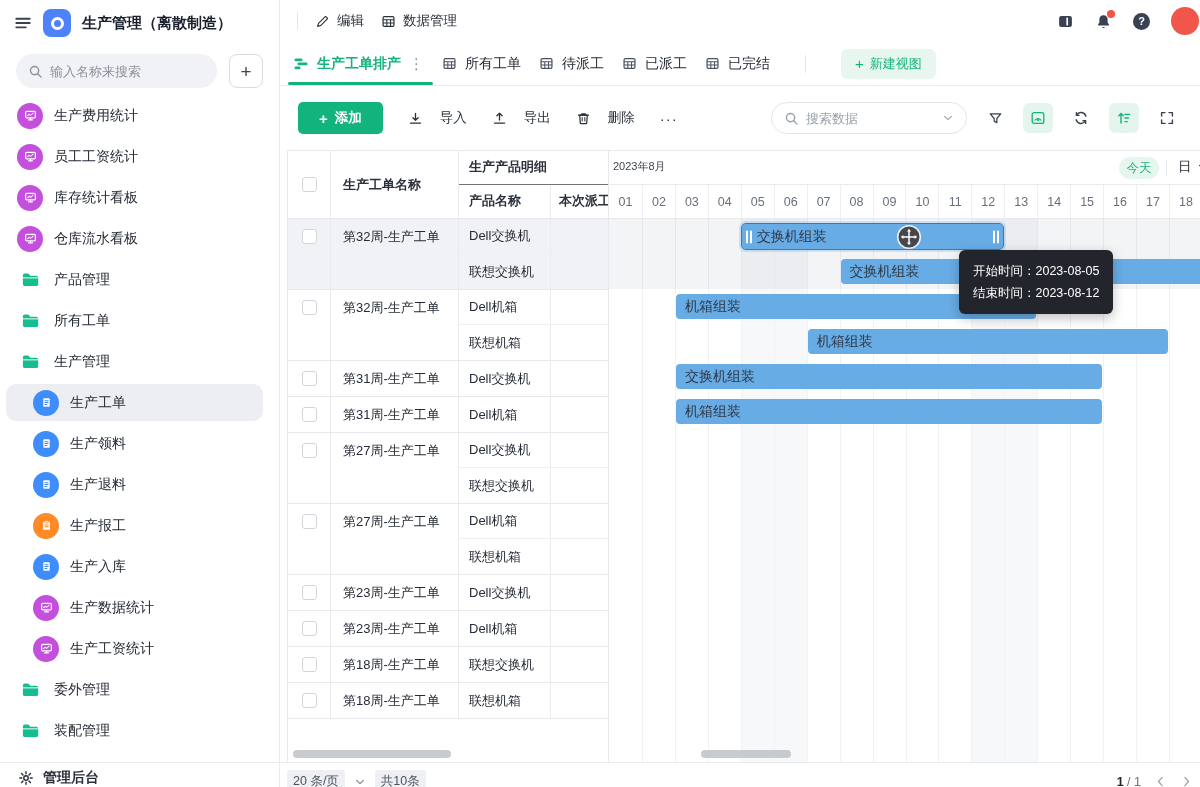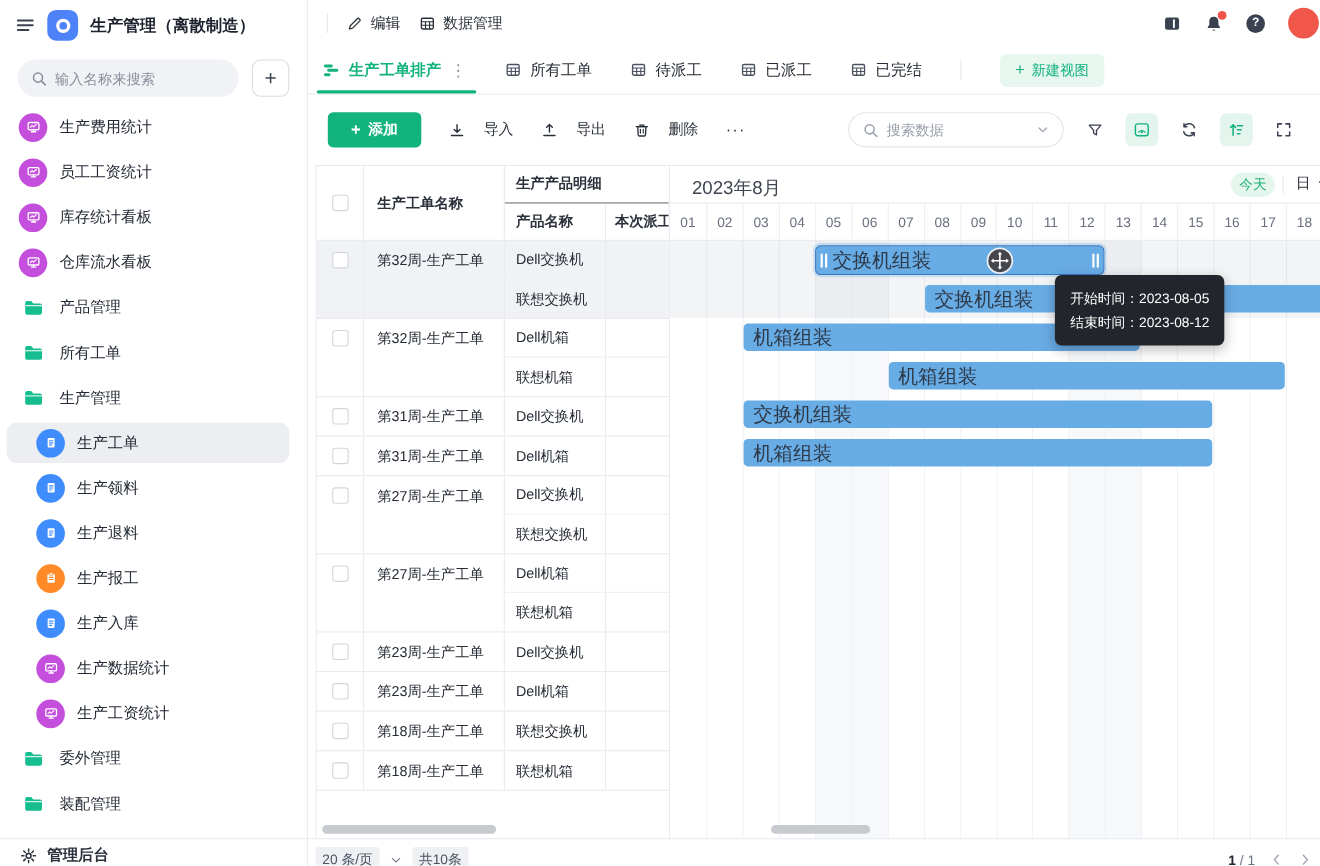--- a/index.html
+++ b/index.html
@@ -81,33 +81,33 @@
   .g-cb{width:43px;border-right:1px solid #e9ebee;display:flex;align-items:flex-start;justify-content:center;padding-top:10px;flex-shrink:0}
   .g-order{width:128px;border-right:1px solid #e9ebee;display:flex;align-items:flex-start;padding:9px 0 0 12px;white-space:nowrap;overflow:hidden;flex-shrink:0}
   .g-prods{width:149px;display:flex;flex-direction:column}
   .g-prow{height:35px;display:flex;flex-shrink:0}
   .g-prow:not(:last-child){border-bottom:1px solid #eef0f3}
   .p-name{width:92px;border-right:1px solid #e9ebee;display:flex;align-items:center;padding-left:10px;white-space:nowrap;overflow:hidden;flex-shrink:0}
   .p-disp{width:57px;display:flex;align-items:center;padding-left:8px}
 
   #gp{position:absolute;left:320px;top:0;width:593px;height:612px;border-left:1px solid #e7e9ed;overflow:hidden;background:#fff}
   .gp-head1{height:34px;border-bottom:1px solid #e9ebee;position:relative}
-  .month{position:absolute;left:20px;top:8px;font-size:17px;color:#3f4651}
+  .month{position:absolute;left:4px;top:8px;font-size:11px;color:#3f4651}
   .today-pill{position:absolute;right:42px;top:6px;width:40px;height:22px;border-radius:12px;background:#e4f6ee;color:#23b07c;font-size:12.5px;display:flex;align-items:center;justify-content:center;cursor:pointer}
   .scale-sep{position:absolute;left:557px;top:9px;width:1px;height:16px;background:#e6e8ec}
   .scale{position:absolute;left:569px;top:7px;display:flex;align-items:center;gap:5px;font-size:13.5px;color:#2a3039;cursor:pointer}
   .gp-head2{height:34px;display:flex;border-bottom:1px solid #e7e9ed}
   .dcell{width:32.944px;flex-shrink:0;display:flex;align-items:center;justify-content:center;font-size:12.5px;color:#68707d;border-left:1px solid #edeff2}
   .dcell.first{border-left:0}
   #gp-body{position:absolute;left:0;top:68px;right:0;bottom:0}
   .colline{position:absolute;top:0;bottom:0;width:32.944px;border-left:1px solid #f0f2f5}
   .colline.first{border-left:0}
   .colline.wk{background:#f7f8fa}
   .growhl{position:absolute;left:0;right:0;height:35px;background:rgba(36,46,66,0.055)}
-  .gbar{position:absolute;height:25px;background:#68ace6;border-radius:4px;display:flex;align-items:center;padding-left:9px;font-size:18px;color:#2e3947;white-space:nowrap;overflow:hidden;z-index:2;cursor:pointer}
+  .gbar{position:absolute;height:25px;background:#68ace6;border-radius:4px;display:flex;align-items:center;padding-left:9px;font-size:14px;color:#2e3947;white-space:nowrap;overflow:hidden;z-index:2;cursor:pointer}
   .gbar.sel{outline:1.5px solid #3579c2;box-shadow:0 0 0 3px rgba(103,172,230,.28);padding-left:15px;z-index:3}
   .handle{position:absolute;top:50%;transform:translateY(-50%);height:13px;display:flex;gap:2px;cursor:ew-resize}
   .handle i{display:block;width:2px;height:13px;background:#fff;border-radius:1px}
   .handle.l{left:4px}.handle.r{right:4px}
   #move-ic{position:absolute;left:287px;top:5px;z-index:4;cursor:move}
   #gtooltip{position:absolute;left:671px;top:99px;z-index:9;background:#22252b;border-radius:6px;padding:10px 14px;color:#fff;font-size:12.5px;line-height:22px;white-space:nowrap;box-shadow:0 4px 12px rgba(0,0,0,.25)}
   .hscroll{position:absolute;top:599px;height:8px;border-radius:4px;background:#c7cace;cursor:pointer;z-index:5}
   #hs1{left:5px;width:158px}
   #hs2{left:413px;width:90px}
 
@@ -350,21 +350,21 @@
               </svg>
             </span>
           <span class="red-dot"></span>
         </span>
         <span class="help-c ptr">?</span>
         <span class="avatar ptr"></span>
       </div>
     </div>
 
     <div id="tabsbar">
-      <div id="tabs" style="display:flex;align-items:flex-start;gap:35px;height:100%">
+      <div id="tabs" style="display:flex;align-items:flex-start;gap:18px;height:100%">
           <div class="vtab active">
             <span class="ticn">
               <svg viewBox="0 0 16 16" width="16" height="16">
                 <rect x="1.5" y="2.6" width="8" height="2.7" rx="1.3" fill="currentColor"></rect>
                 <rect x="4.5" y="6.6" width="10" height="2.7" rx="1.3" fill="currentColor"></rect>
                 <rect x="1.5" y="10.6" width="6" height="2.7" rx="1.3" fill="currentColor"></rect>
               </svg>
             </span>
             <span>生产工单排产</span>
             <span class="dots">⋮</span>

